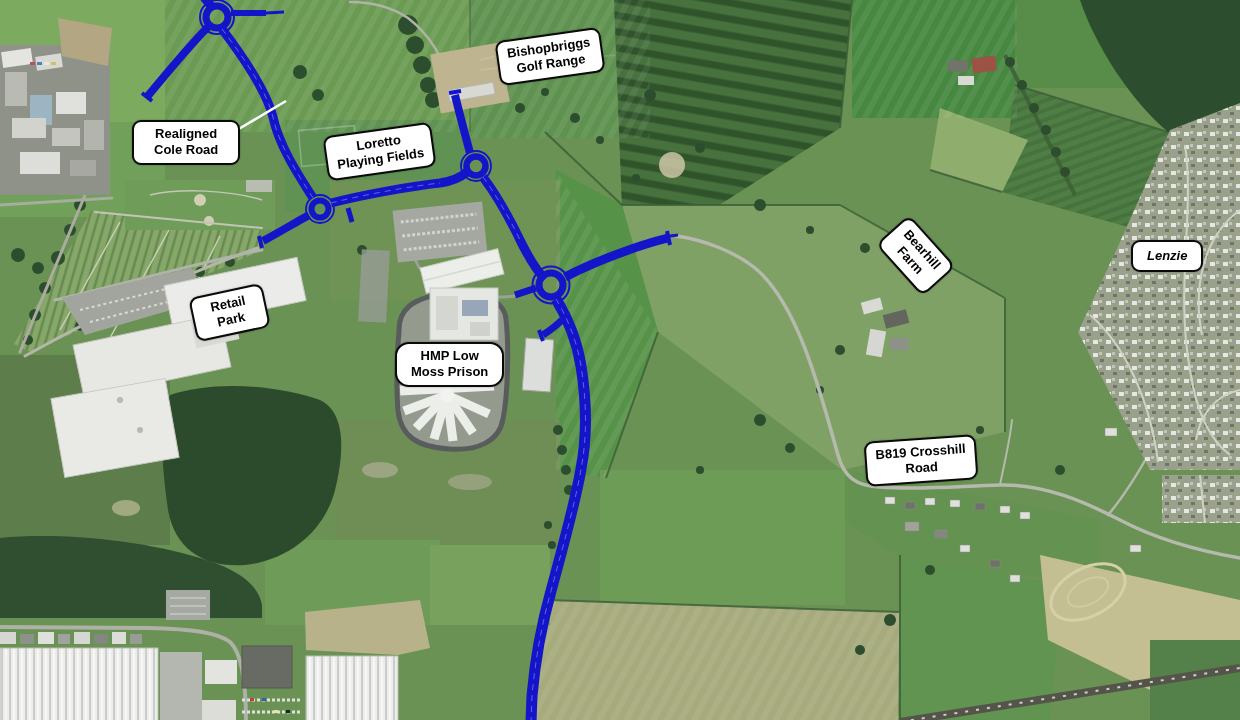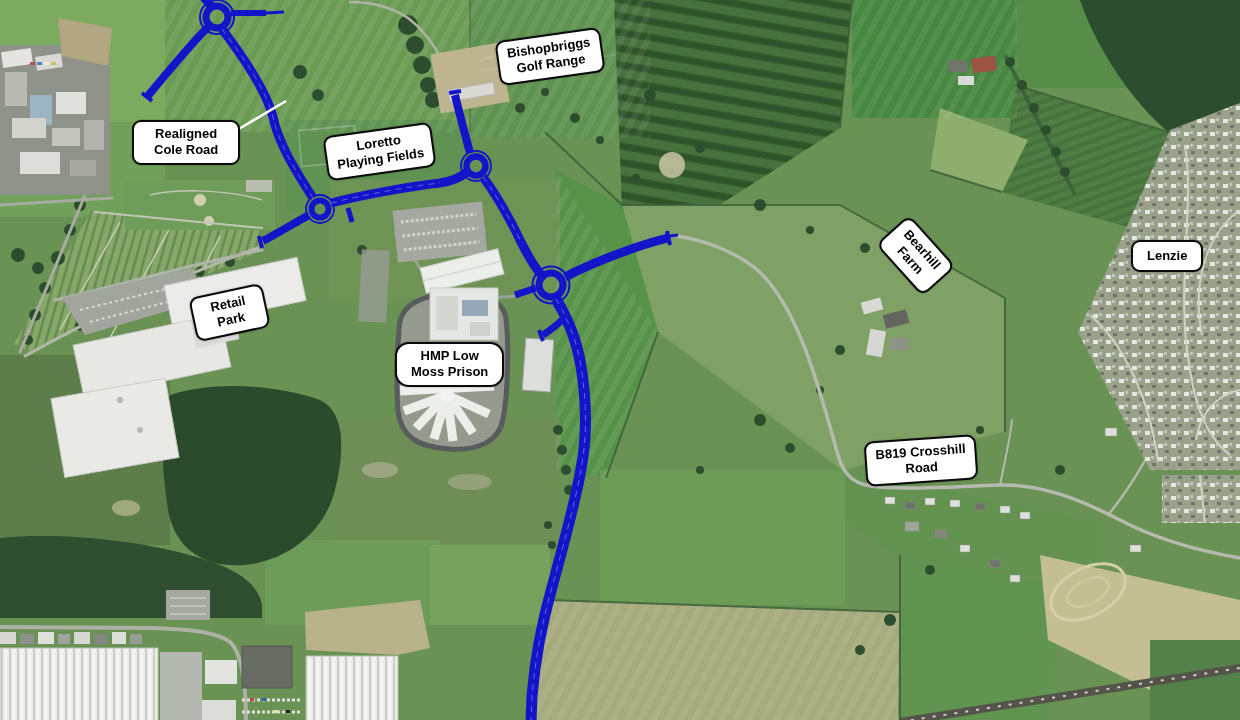--- a/index.html
+++ b/index.html
@@ -19,21 +19,21 @@
     text-align:center;
     white-space:pre-line;
     box-shadow:0 0 2px rgba(0,0,0,.35);
   }
   .lbl-bishopbriggs{left:497px;top:34px;transform:rotate(-8deg);}
   .lbl-realigned  {left:119px;top:120px;padding:4px 20px;margin-left:13px;}
   .lbl-loretto    {left:325px;top:129px;transform:rotate(-8deg);}
   .lbl-retail     {left:192px;top:290px;transform:rotate(-12deg);padding:4px 18px;}
   .lbl-hmp        {left:395px;top:342px;padding:4px 14px;border-radius:14px;}
   .lbl-bearhill   {left:881px;top:233px;transform:rotate(48deg);}
-  .lbl-lenzie     {left:1131px;top:240px;padding:6px 14px;}
+  .lbl-lenzie     {left:1131px;top:240px;padding:6px 14px;font-style:italic;}
   .lbl-b819       {left:865px;top:438px;transform:rotate(-4deg);}
 </style>
 </head>
 <body>
 
 <div class="stage">
 
 <svg width="1240" height="720" viewBox="0 0 1240 720">
   <defs>
     <pattern id="stripeL" width="12" height="12" patternUnits="userSpaceOnUse" patternTransform="rotate(28)">

